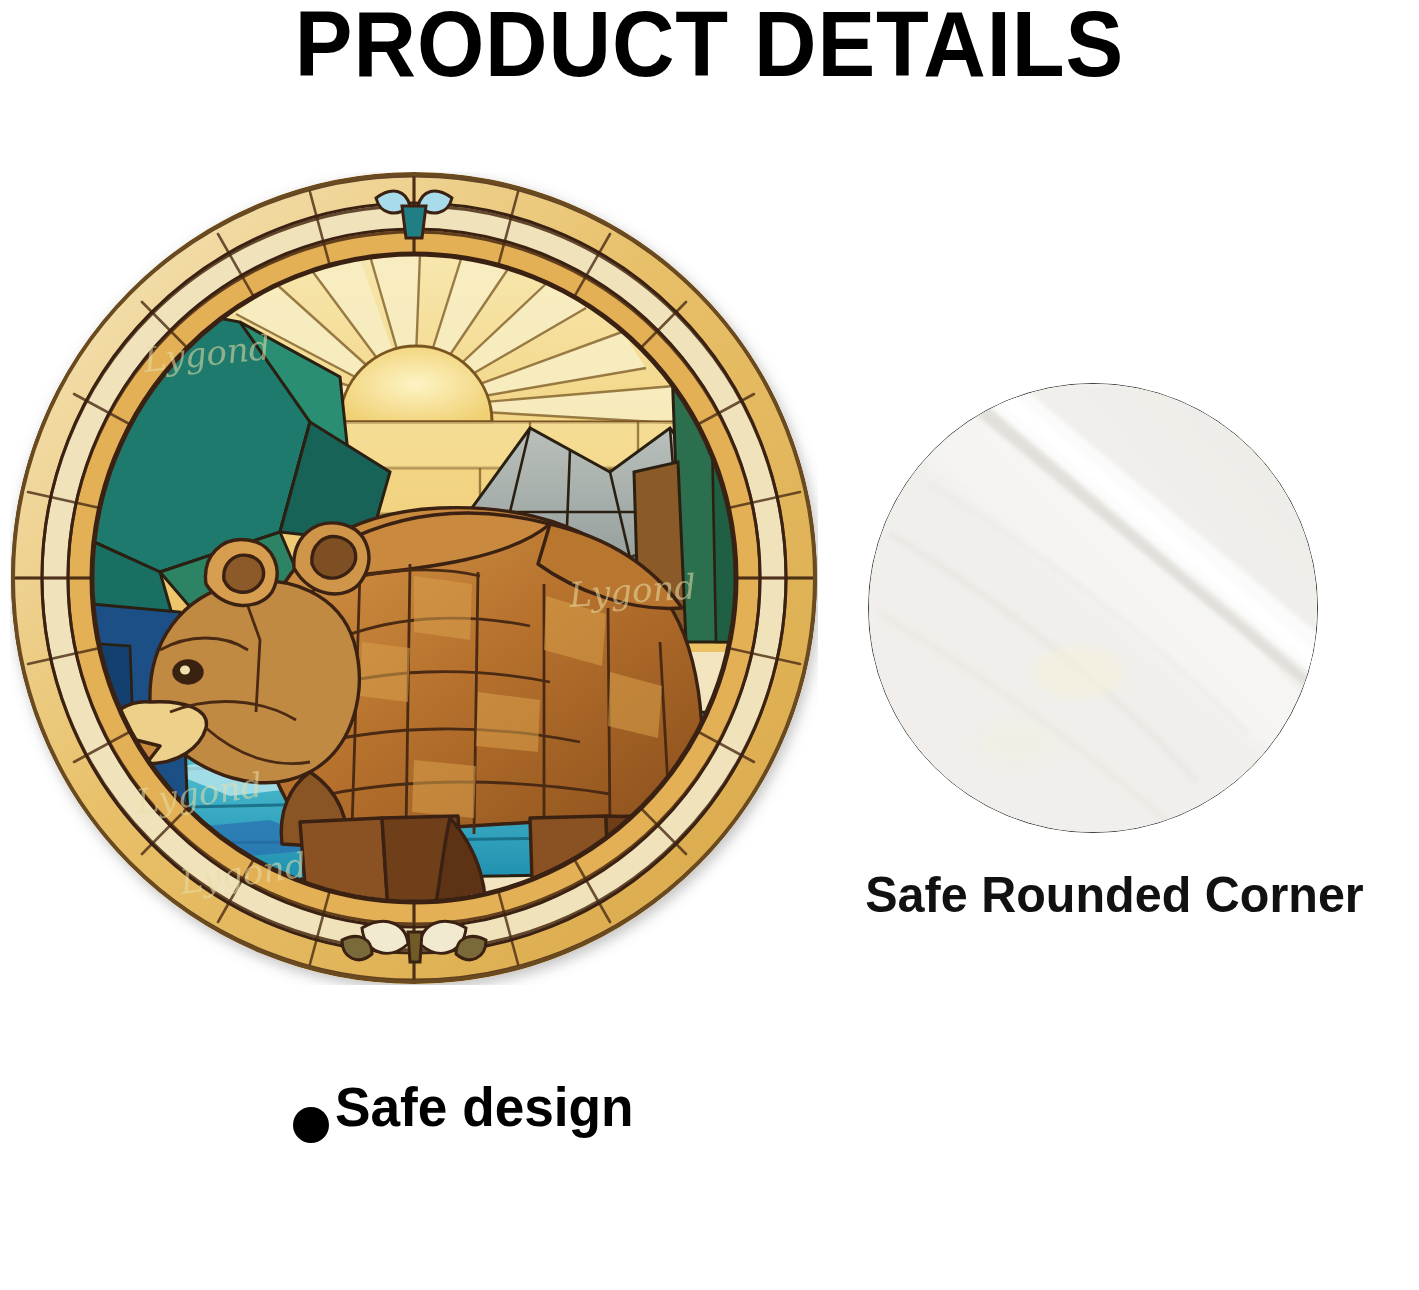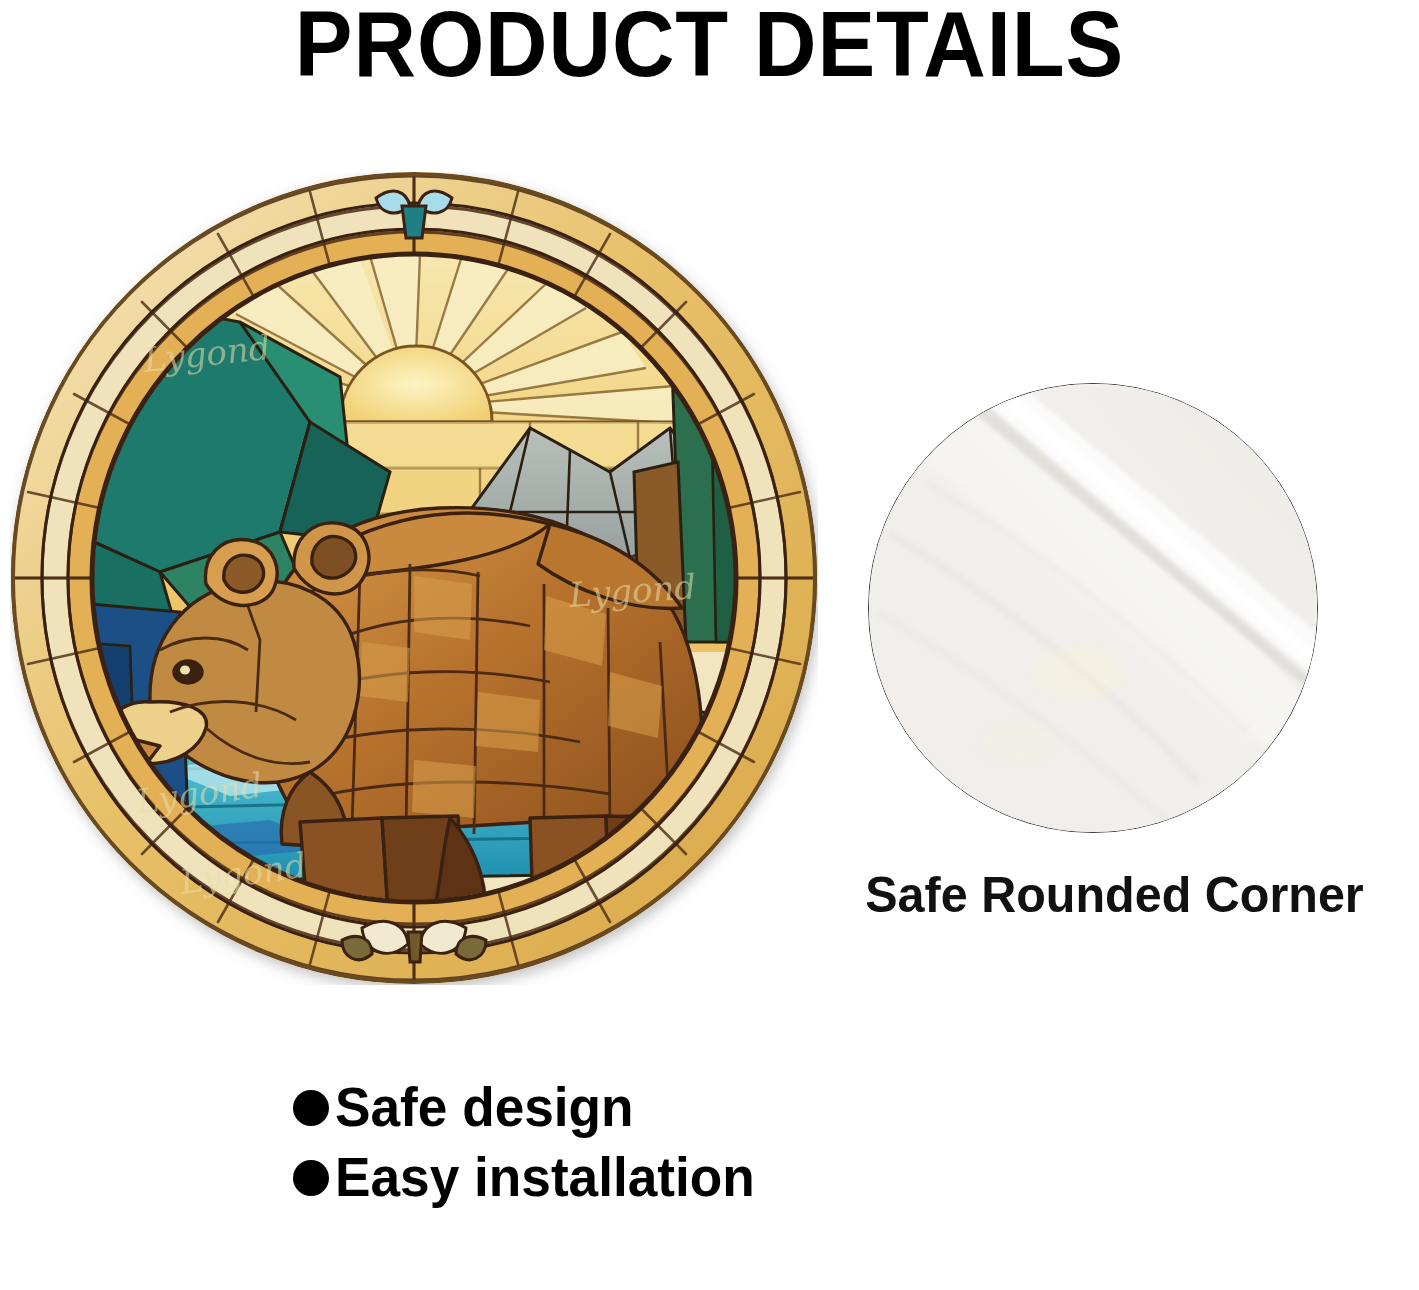--- a/index.html
+++ b/index.html
@@ -50,21 +50,21 @@
     font-weight:bold;font-size:50px;color:#111111;
     text-align:center;white-space:nowrap;
     transform:scaleX(0.97);transform-origin:center top;
   }
   
   #feature-list{
     position:absolute;left:293px;top:1072px;width:1000px;
     margin:0;padding:0;list-style:none;
   }
   #feature-list li{
-    display:flex;align-items:center;
+    display:flex;align-items:flex-end;
     font-family:"Liberation Sans Narrow","Liberation Sans",sans-serif;
     font-weight:bold;
     font-size:56px;
     line-height:70px;
     color:#000000;
     white-space:nowrap;
     letter-spacing:0px;
   }
   .bullet-dot{
     width:36px;height:36px;border-radius:50%;
@@ -400,17 +400,13 @@
   </svg>
 </div>
 
 <div id="corner-caption">Safe Rounded Corner</div>
 
 <ul id="feature-list">
   <li>
     <span class="bullet-dot"></span>
     <span class="bullet-text">Safe design</span>
   </li>
-  <li>
-    <span class="bullet-dot"></span>
-    <span class="bullet-text">Easy installation</span>
-  </li>
 </ul>
 
 </body></html>

